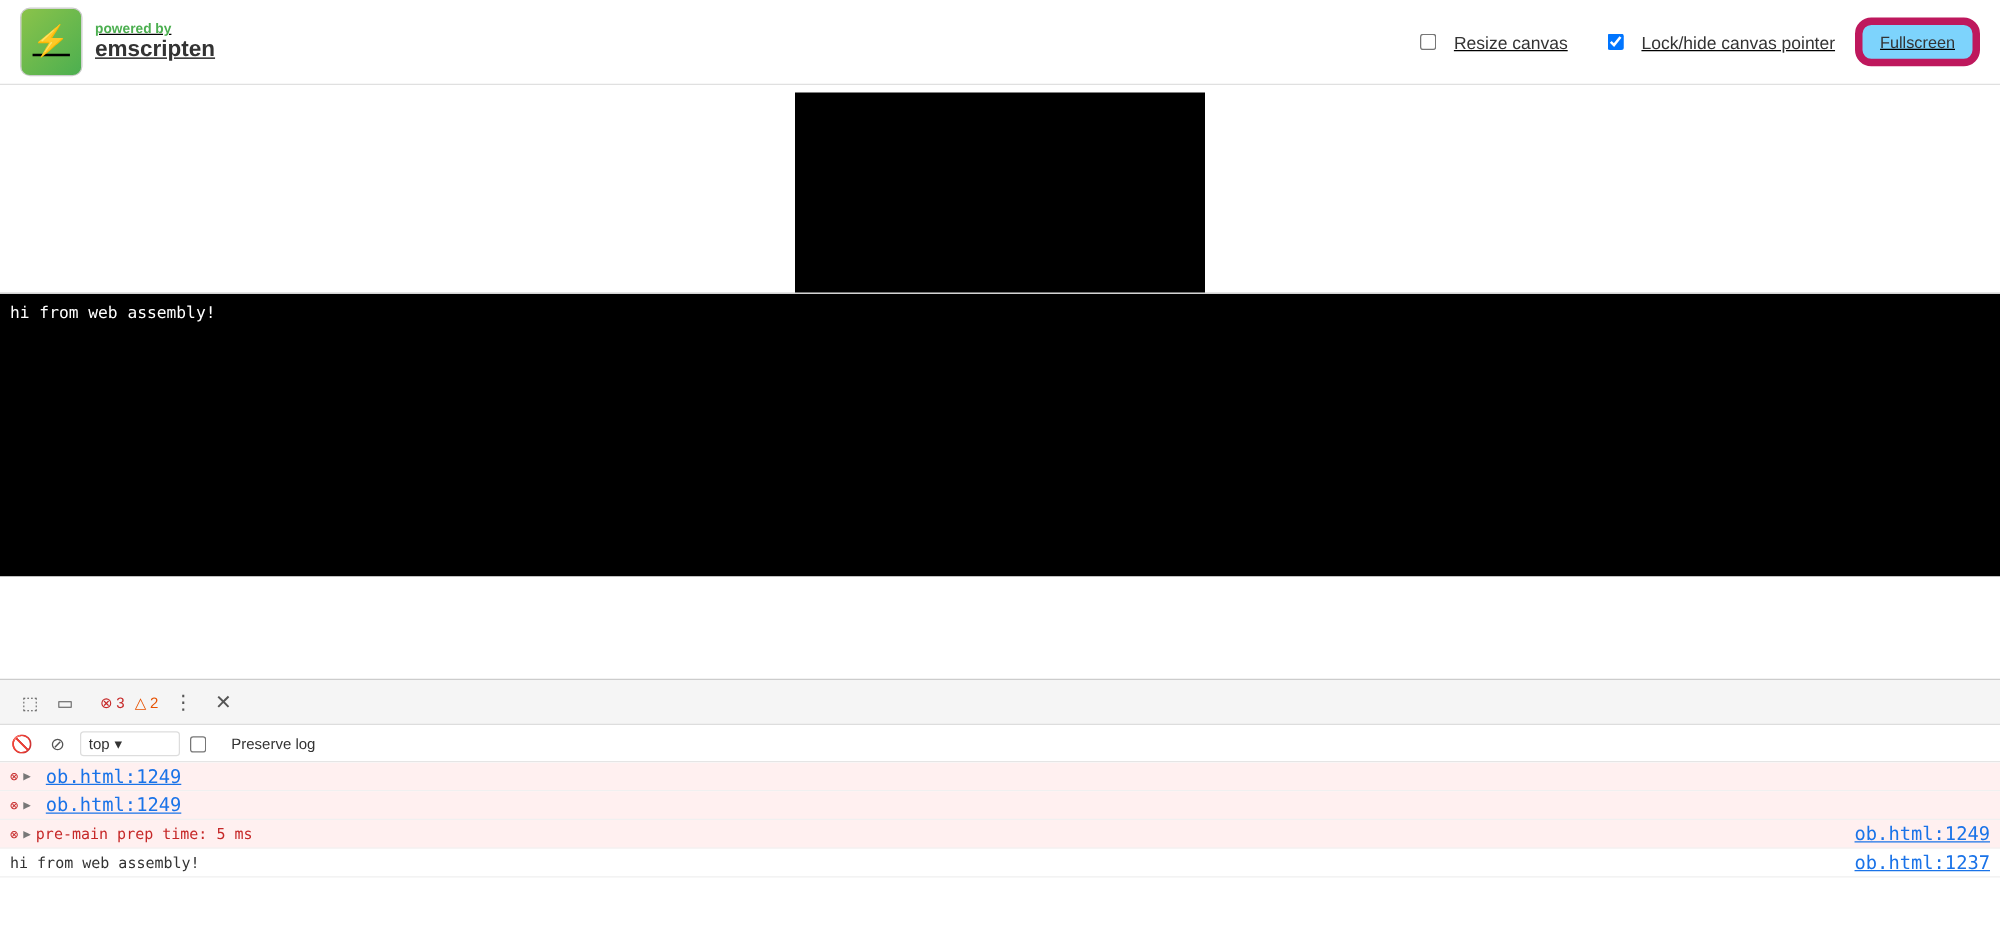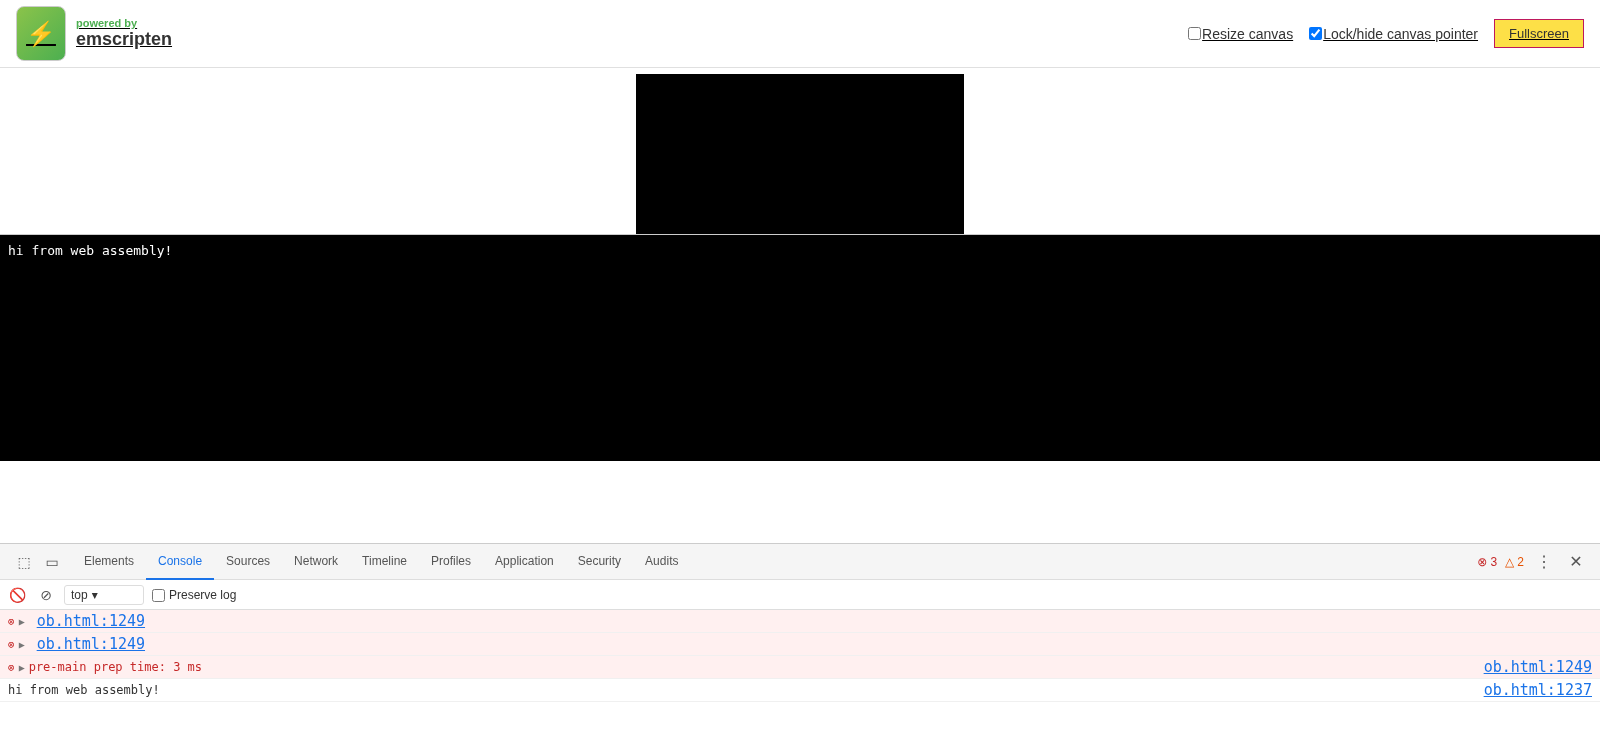--- a/index.html
+++ b/index.html
@@ -52,29 +52,30 @@
       color: #333;
     }
     #top-controls {
       display: flex;
       align-items: center;
       gap: 16px;
     }
     .checkbox-label {
       display: flex;
       align-items: center;
-      gap: 1px;
+      gap: 14px;
       font-size: 14px;
       color: #333;
+      margin-left: 16px;
     }
     #fullscreen-btn {
       padding: 6px 14px;
-      border: 1px solid #be185d;
-      background: #fde047;
-      border-radius: 0;
+      border: 6px solid #be185d;
+      background: #7dd3fc;
+      border-radius: 13px;
       cursor: pointer;
       font-size: 13px;
       color: #333;
     }
 
     
     #canvas-area {
       width: 100%;
       height: 167px;
       background: #fff;
@@ -230,21 +231,21 @@
       padding: 2px 6px;
       font-size: 12px;
       color: #333;
       gap: 4px;
       min-width: 80px;
       text-align: center;
     }
     #preserve-label {
       display: flex;
       align-items: flex-end;
-      gap: 4px;
+      gap: 20px;
       font-size: 12px;
       color: #333;
     }
 
     
     #console-messages {
       background: #fff;
       height: 130px;
       overflow-y: auto;
     }
@@ -338,31 +339,20 @@
   <span>hi from web assembly!</span>
 </div>
 
 <div id="devtools">
 
   <div id="devtools-tabs-bar">
     <div id="devtools-icons">
       <div class="dt-icon-btn">⬚</div>
       <div class="dt-icon-btn">▭</div>
     </div>
-    <div id="devtools-tabs">
-    <div class="dt-tab">Elements</div>
-        <div class="dt-tab active">Console</div>
-        <div class="dt-tab">Sources</div>
-        <div class="dt-tab">Network</div>
-        <div class="dt-tab">Timeline</div>
-        <div class="dt-tab">Profiles</div>
-        <div class="dt-tab">Application</div>
-        <div class="dt-tab">Security</div>
-        <div class="dt-tab">Audits</div>
-      </div>
     <div id="devtools-right">
       <div id="error-badge">
         <span style="color:#c62828;">⊗</span>
         <span>3</span>
       </div>
       <div id="warn-badge">
         <span style="color:#e65100;">△</span>
         <span>2</span>
       </div>
       <div id="dt-more-btn">⋮</div>
@@ -390,21 +380,21 @@
         <span class="row-source">ob.html:1249</span>
       </div>
       <div class="console-row error-row">
         <span class="row-icon">⊗</span>
         <span class="expand-arrow">▶</span>
         <span class="row-source">ob.html:1249</span>
       </div>
       <div class="console-row error-row">
         <span class="row-icon">⊗</span>
         <span class="expand-arrow">▶</span>
-        <span class="row-text">pre-main prep time: 3 ms</span>
+        <span class="row-text">pre-main prep time: 5 ms</span>
         <span class="row-source">ob.html:1249</span>
       </div>
       <div class="console-row normal-row">
         <span class="row-text">hi from web assembly!</span>
         <span class="row-source">ob.html:1237</span>
       </div>
     </div>
 
   <div id="console-input-row">
     <span id="console-prompt">&gt;</span>

